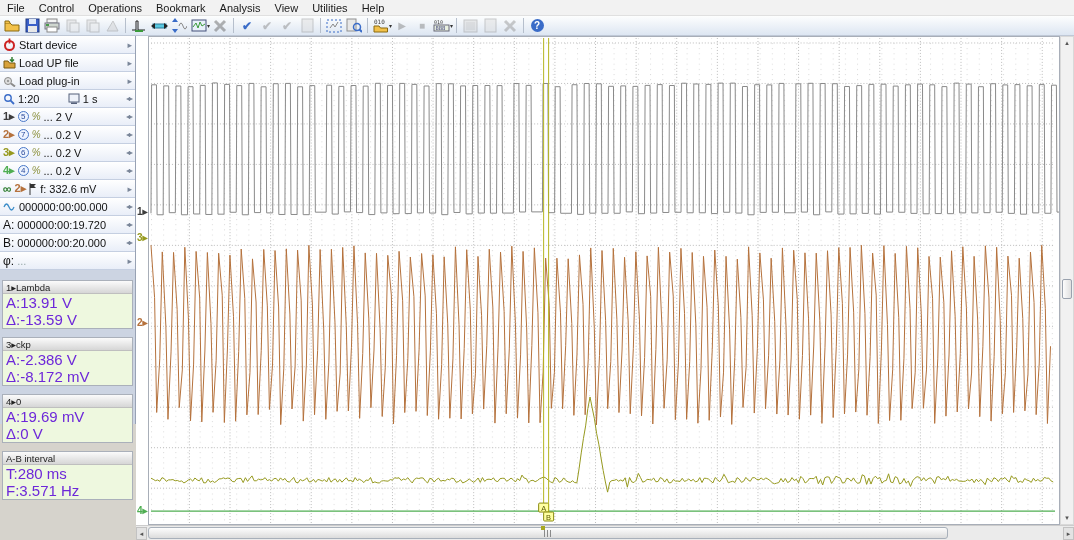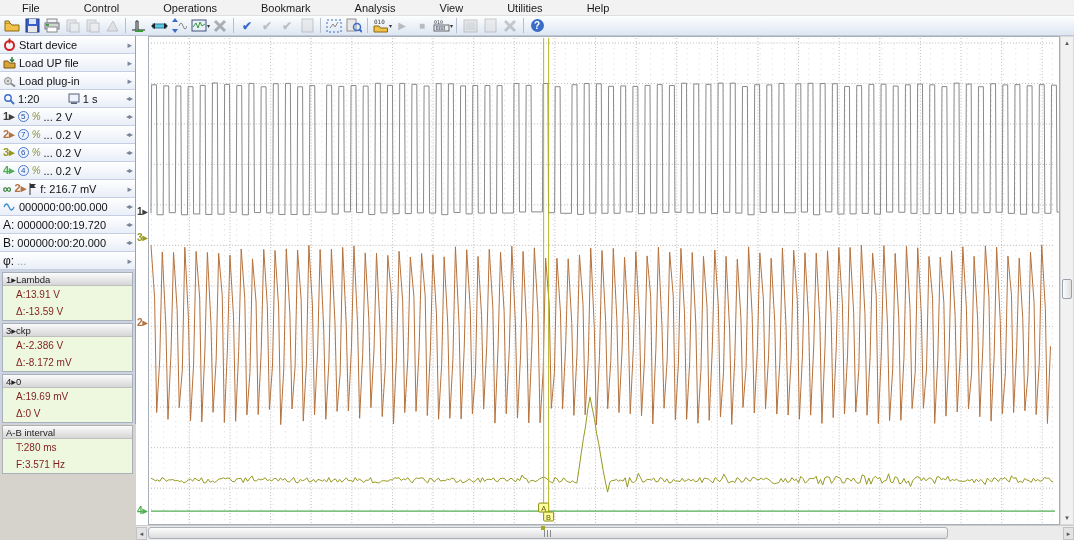--- a/index.html
+++ b/index.html
@@ -1,21 +1,21 @@
 <!DOCTYPE html>
 <html><head>
 <meta charset="utf-8">
 <style>
   html,body{margin:0;padding:0}
   body{width:1074px;height:540px;overflow:hidden;background:#d6d3cc;
        font-family:"Liberation Sans",sans-serif;position:relative;cursor:default}
   
   .menubar{position:absolute;left:0;top:0;width:1074px;height:15px;background:#f2f2f2;
            border-bottom:1px solid #e0e0e0;display:flex;align-items:center;font-size:11px;color:#1a1a1a}
-  .menubar span{padding:0 22px}
+  .menubar span{padding:0 7px}
   
   .toolbar{position:absolute;top:16px;left:0;width:1074px;height:20px;
            background:linear-gradient(#fdfefe,#dde6f2);border-bottom:1px solid #bfc8d6;
            display:flex;align-items:center;padding-left:2px;box-sizing:border-box}
   .tbtn{width:20px;height:18px;display:flex;align-items:center;justify-content:center;flex:none}
   .tbtn.dis{opacity:.45;filter:grayscale(1)}
   .tsep{width:1px;height:15px;background:#b6bfcc;margin:0 3px;flex:none}
   .caret{font-size:6px;color:#333;margin-left:-2px;flex:none}
   .chk{font-size:12px;font-weight:bold}
   .helpdot{width:13px;height:13px;border-radius:50%;background:#3a6cc8;color:#fff;
@@ -28,24 +28,24 @@
   .grow{flex:1}
   .arr{color:#7a8699;font-size:9px;flex:none}
   .sm{font-size:8px;letter-spacing:-1px}
   .cnum{font-weight:bold;font-size:11px;flex:none}
   .cdig{width:11px;height:11px;border:1px solid #4a78c8;border-radius:50%;color:#2a4a9a;font-size:8px;
         display:flex;align-items:center;justify-content:center;background:#eef4ff;box-sizing:border-box;flex:none}
   .probe{color:#8a8f3a;font-size:10px;font-style:italic;flex:none}
   .inf{color:#2a7a2a;font-weight:bold;font-size:12px;line-height:10px;flex:none}
   .mono{letter-spacing:0}
   .mpanels{padding:2px 1px 0 1px}
-  .panel{margin:0 1px 2px 1px;border:1px solid #aab0ba;background:#eef8df}
+  .panel{margin:8px 1px 2px 1px;border:1px solid #aab0ba;background:#eef8df}
   .phead{height:12px;background:linear-gradient(#fbfbfb,#d6d6d6);font-size:9.5px;color:#222;
          padding-left:3px;display:flex;align-items:center;border-bottom:1px solid #bfbfbf}
-  .pline{font-size:10px;color:#7f1d1d;padding:0 13px;line-height:17px;white-space:nowrap}
+  .pline{font-size:15px;color:#6d28d9;padding:0 3px;line-height:17px;white-space:nowrap}
   
   .plotwrap{position:absolute;left:136px;top:36px;width:938px;height:504px;background:#ffffff}
   #scope-svg{position:absolute;left:12px;top:0;width:912px;height:489px;
              border:1px solid #a8aeb8;box-sizing:border-box;background:#fff}
   .marker{position:absolute;left:1px;font-size:10px;font-weight:bold;line-height:12px}
   
   .vsb{position:absolute;left:924px;top:0;width:14px;height:489px;background:#f1f1f1;
        border:1px solid #d9d9d9;box-sizing:border-box}
   .sbarrow{position:absolute;width:100%;text-align:center;font-size:7px;color:#555;line-height:10px}
   .vthumb{position:absolute;left:1px;top:242px;width:10px;height:20px;border-radius:2px;
@@ -307,21 +307,21 @@
   </div>
 
   <div class="srow">
     <span class="inf">∞</span>
     <span class="cnum" style="color:#b5713c">2▸</span>
     <svg width="8" height="12">
         <path d="M1 0 v12" stroke="#333"></path>
         <path d="M1 1 h6 l-2 2 2 2 h-6 z" fill="#333"></path>
       </svg>
     <span>f:</span>
-    <span>216.7 mV</span>
+    <span>332.6 mV</span>
     <span class="grow"></span>
     <span class="arr">▸</span>
   </div>
 
   <div class="srow">
     <svg width="13" height="10">
         <path d="M1 5 q2.5-6 5 0 q2.5 6 5 0" fill="none" stroke="#3a8cc8" stroke-width="1.3"></path>
       </svg>
     <span class="mono">000000:00:00.000</span>
     <span class="grow"></span>

